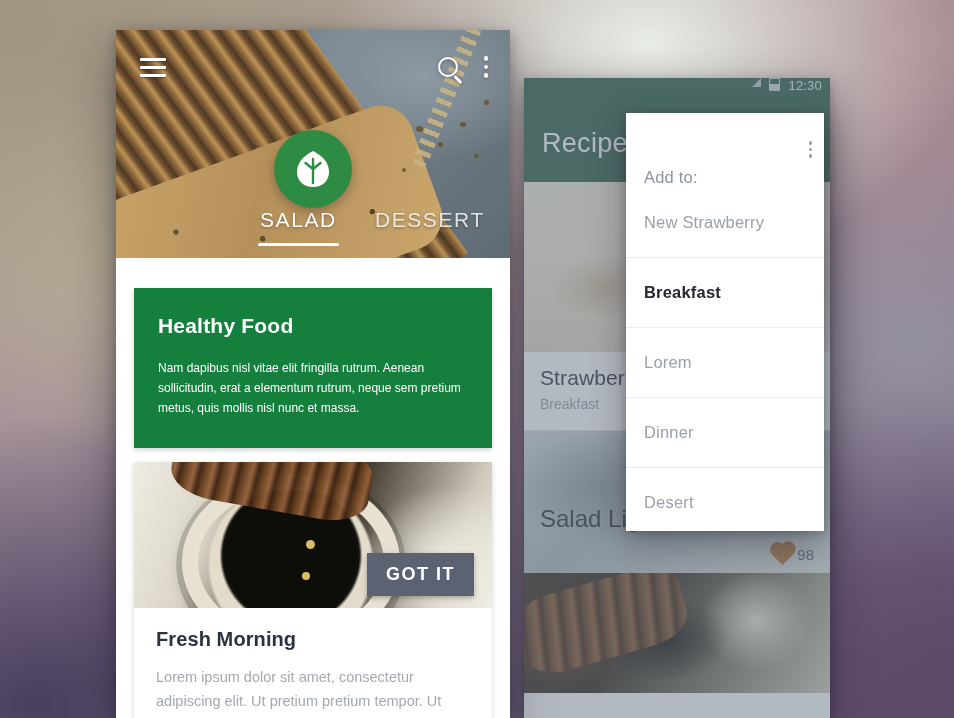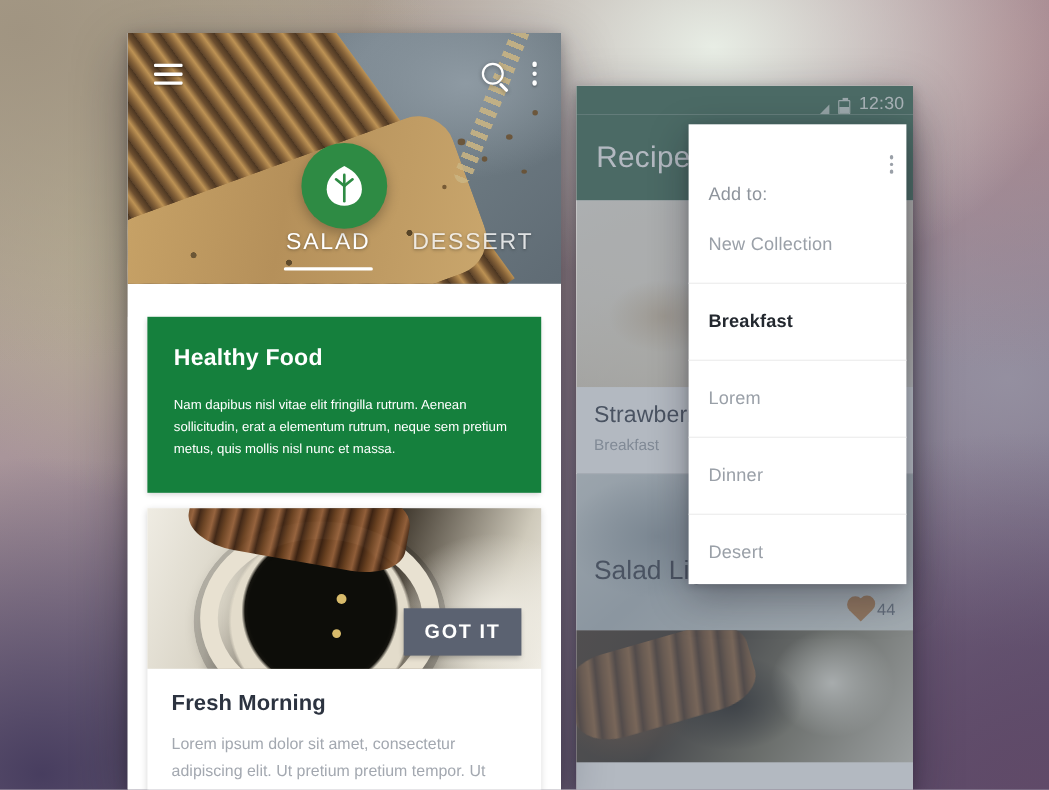--- a/index.html
+++ b/index.html
@@ -48,26 +48,26 @@
     background: rgba(104,116,132,0.50);
     z-index: 40;
     pointer-events: none;
   }
 
   .statusbar {
     position: relative;
     height: 26px;
     background: #2f6046;
     display: flex;
-    align-items: flex-end;
+    align-items: flex-start;
     justify-content: flex-end;
     padding-right: 8px;
     gap: 8px;
     color: #e8efe9;
-    font-size: 16px;
+    font-size: 13px;
     z-index: 5;
   }
   .sb-signal {
     width: 0; height: 0;
     border-left: 9px solid transparent;
     border-bottom: 9px solid #cfdbd2;
     opacity: .9;
   }
   .sb-batt {
     width: 11px; height: 13px;
@@ -513,21 +513,21 @@
         <div class="feed-meta">
           <div class="feed-title">Strawberry &amp;</div>
           <div class="feed-sub">Breakfast</div>
         </div>
       </div>
 
       <div class="hero-salad">
         <div class="hero-title">Salad Light</div>
         <div class="likes">
           <span class="heart"></span>
-          <span>44</span>
+          <span>98</span>
         </div>
       </div>
 
       <div class="hero-honey">
         <div class="dipper"></div>
       </div>
 
     </div>
 
     <div class="dim"></div>
@@ -537,21 +537,21 @@
     <div class="dlg-head">
       <span class="dlg-head-label">Add to:</span>
       <span class="dlg-kebab">
         <i></i>
           <i></i>
           <i></i>
       </span>
     </div>
 
     <div class="dlg-item first">
-      <span>New Collection</span>
+      <span>New Strawberry</span>
     </div>
     <div class="dlg-item selected">
       <span>Breakfast</span>
     </div>
     <div class="dlg-item">
       <span>Lorem</span>
     </div>
     <div class="dlg-item">
       <span>Dinner</span>
     </div>

